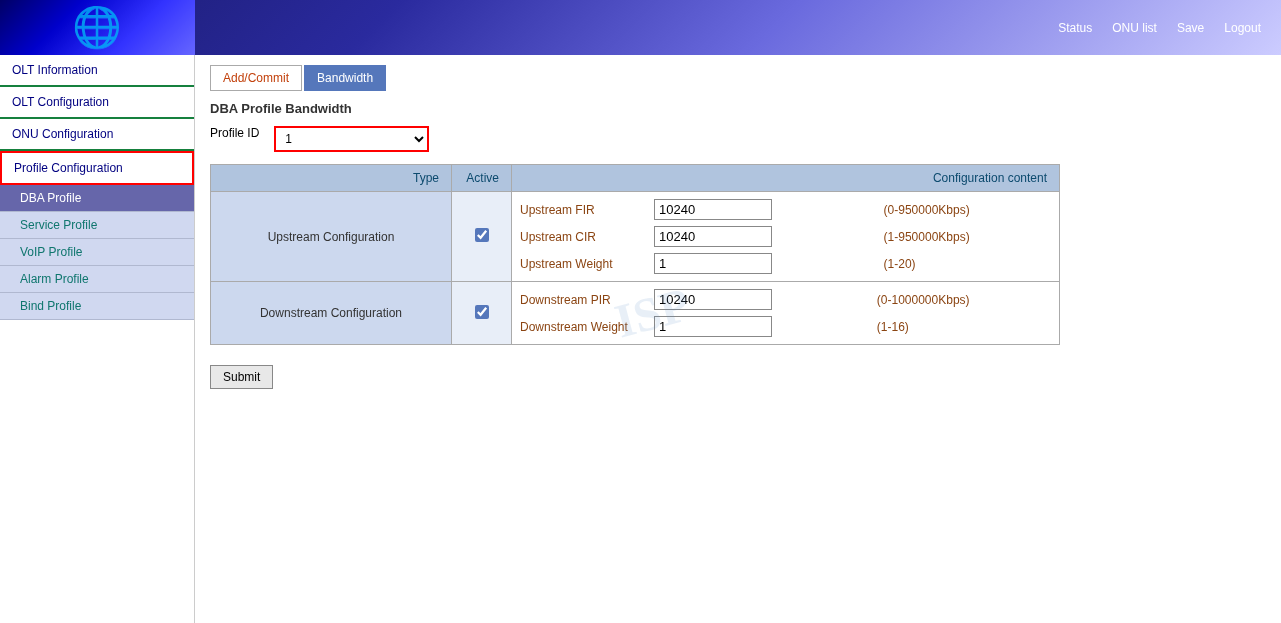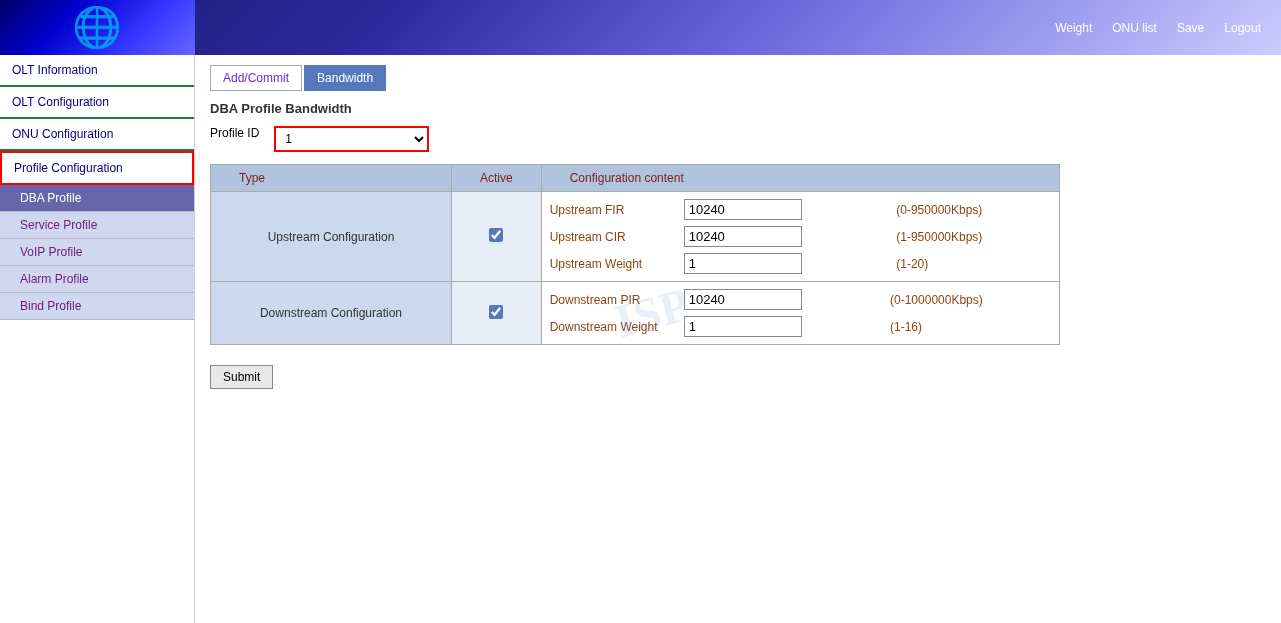--- a/index.html
+++ b/index.html
@@ -57,21 +57,21 @@
       padding: 8px 12px;
       cursor: pointer;
       color: #000080;
       border-bottom: 1px solid #e0e0e0;
       border: 2px solid red;
     }
     .sidebar-sub {
       background: #d0d8f0;
       padding: 6px 20px;
       cursor: pointer;
-      color: #701a75;
+      color: #0f766e;
       border-bottom: 1px solid #b0b8d0;
     }
     .sidebar-sub.active {
       background: #6666aa;
       color: #fff;
     }
 
     
     .main { flex: 1; padding: 10px 15px; }
 
@@ -83,21 +83,21 @@
       border: 1px solid #aaa;
       font-size: 12px;
     }
     .tab.active {
       background: #5577bb;
       color: #fff;
       border-color: #5577bb;
     }
     .tab.inactive {
       background: #fff;
-      color: #6d28d9;
+      color: #c2410c;
     }
 
     
     .page-title {
       font-size: 13px;
       font-weight: bold;
       color: #333;
       margin-bottom: 10px;
     }
 
@@ -121,23 +121,23 @@
 
     
     .config-table {
       border-collapse: collapse;
       width: 850px;
       font-size: 12px;
     }
     .config-table th {
       background: #b0c4de;
       border: 1px solid #aaa;
-      padding: 6px 28px;
-      text-align: left;
-      color: #7f1d1d;
+      padding: 6px 12px;
+      text-align: right;
+      color: #0c4a6e;
       font-weight: normal;
     }
     .config-table td {
       border: 1px solid #aaa;
       padding: 4px 8px;
       vertical-align: middle;
     }
     .config-table .section-cell {
       background: #ccd8ee;
       text-align: center;
@@ -196,21 +196,21 @@
       user-select: none;
       font-family: serif;
     }
   </style>
 </head>
 <body>
 
 <div class="header">
   <div class="header-globe"></div>
   <div class="header-nav">
-    <a>Weight</a>
+    <a>Status</a>
     <a>ONU list</a>
     <a>Save</a>
     <a>Logout</a>
   </div>
 </div>
 
 <div class="layout">
 
   <div class="sidebar">
     <div class="sidebar-item">OLT Information</div>

